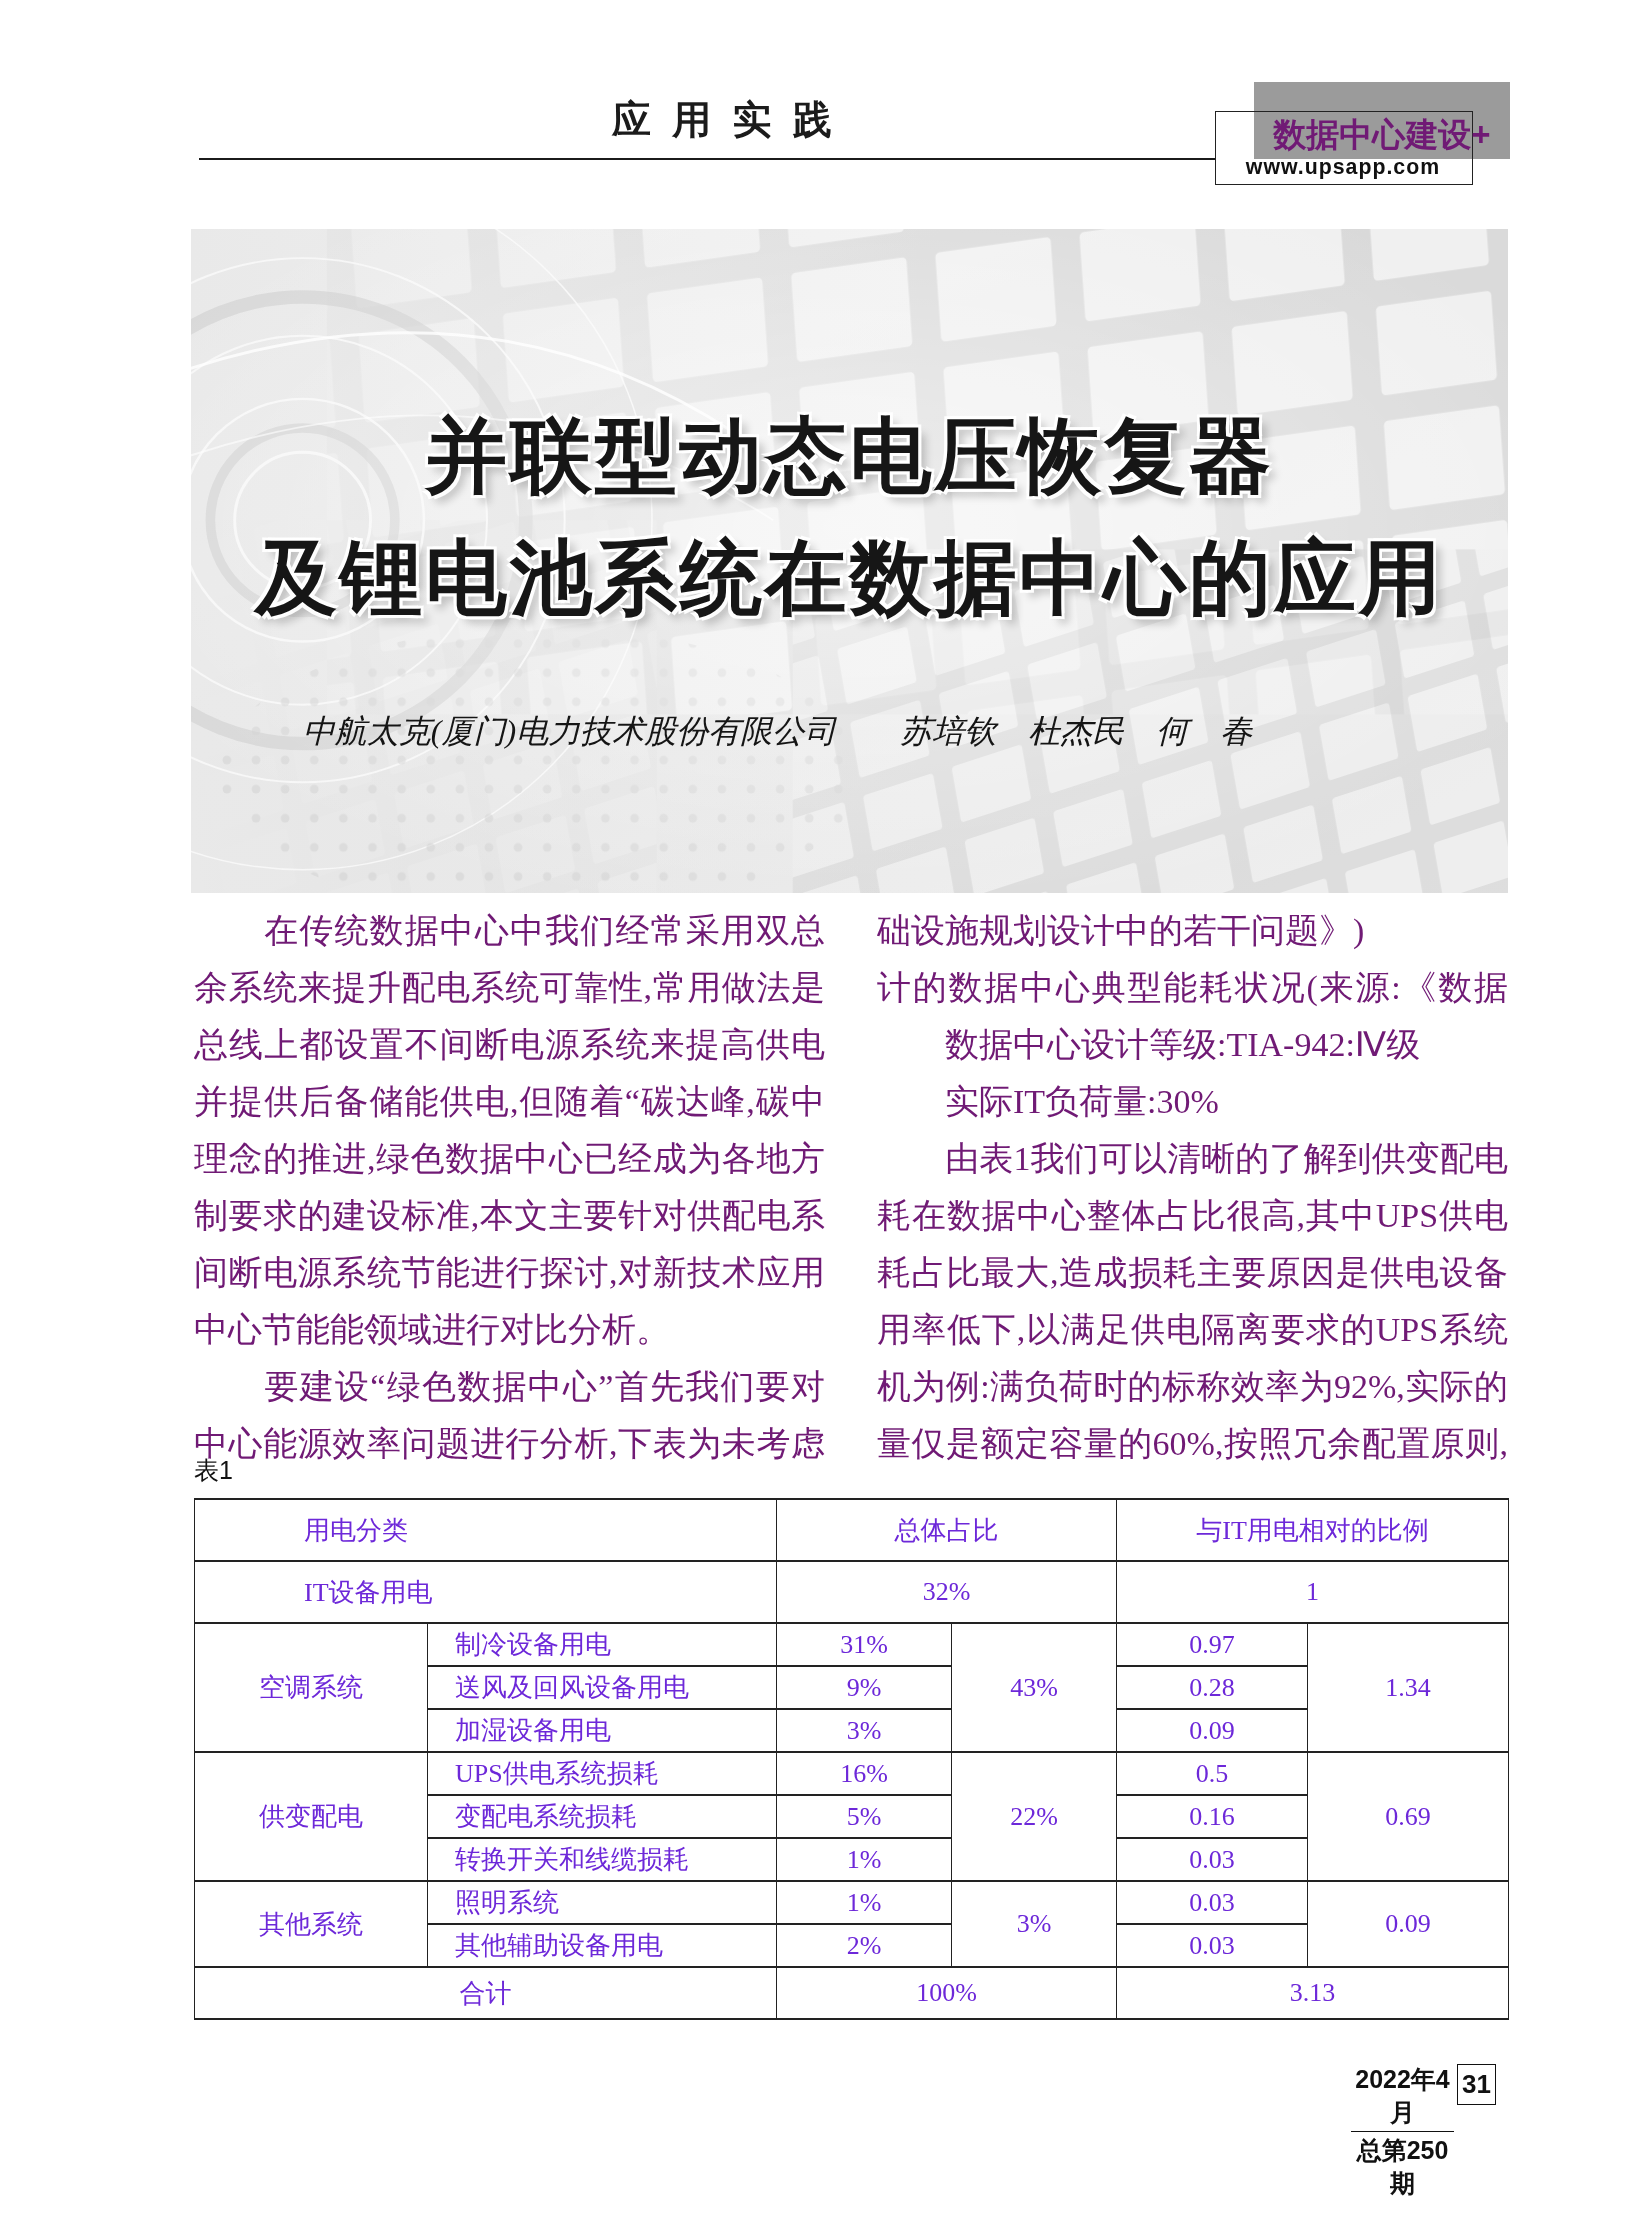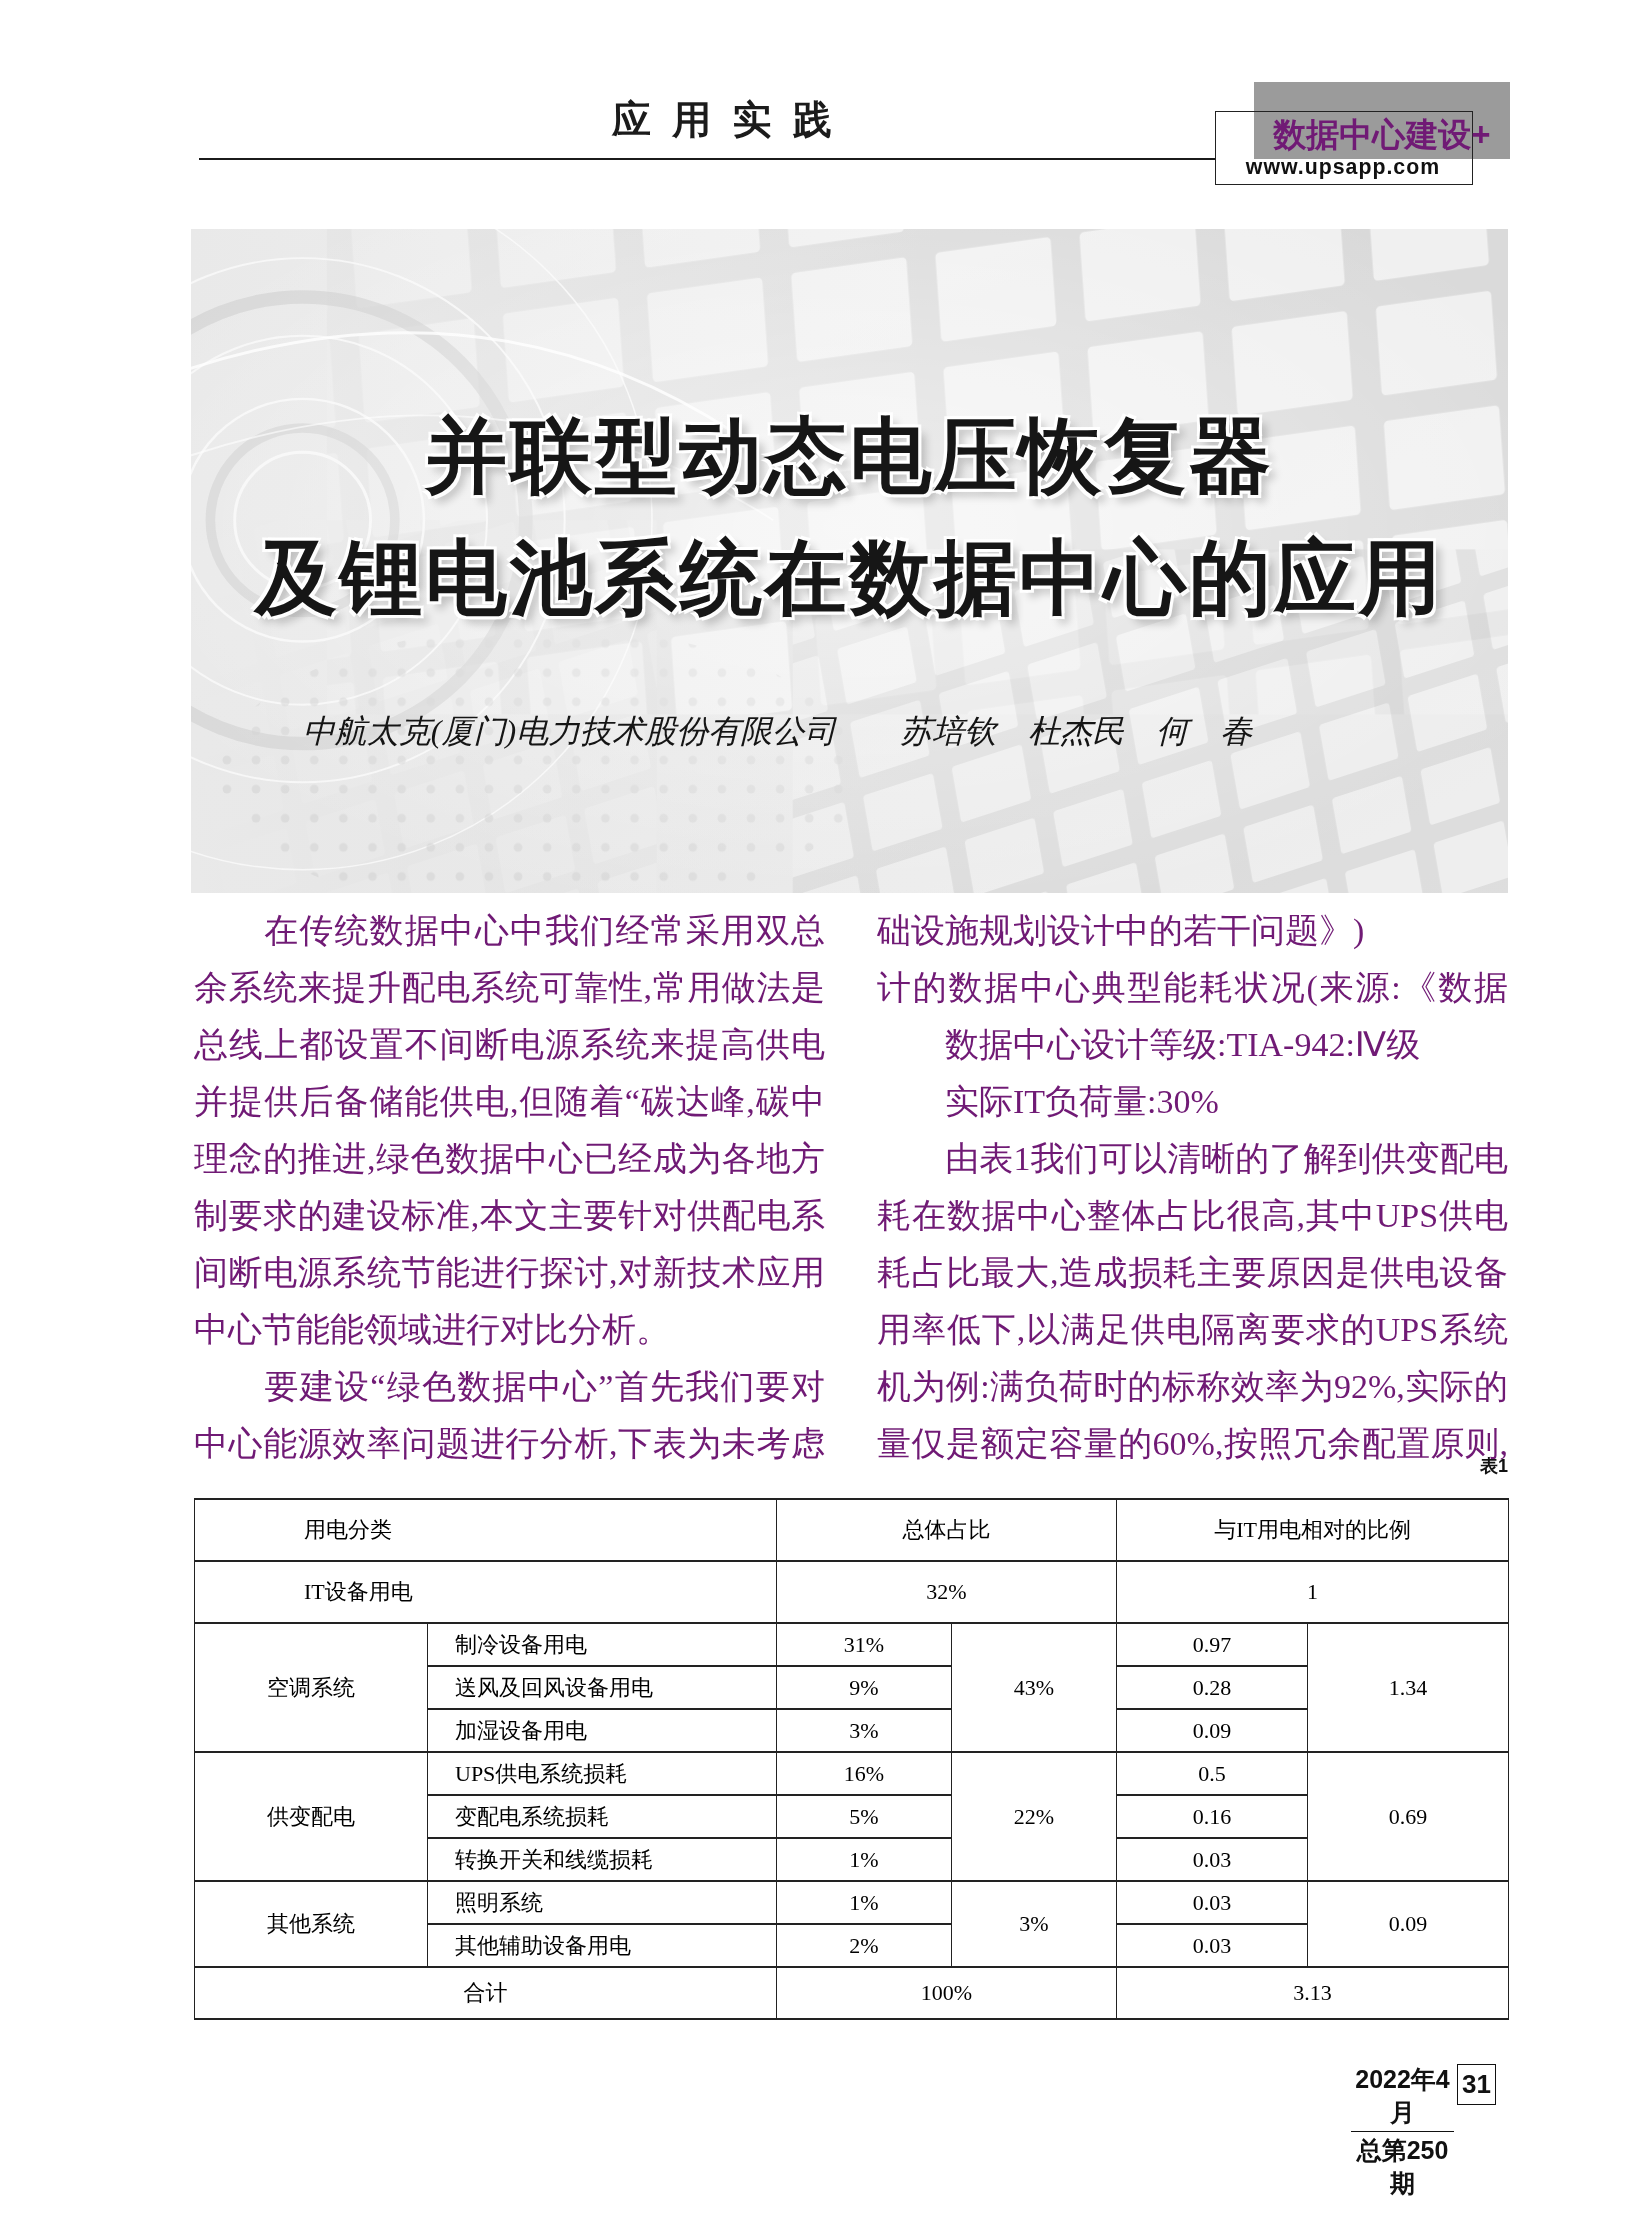--- a/index.html
+++ b/index.html
@@ -35,28 +35,28 @@
           color:#151515;white-space:nowrap;}
 
   
   .col{position:absolute;width:631px;font-size:34px;color:#701a75;}
   .col-left{left:194px;top:902px;}
   .col-right{left:877px;top:902px;}
   .ln{height:57px;line-height:57px;text-align:justify;text-align-last:justify;overflow:hidden;}
   .ln.end{text-align-last:left;}
 
   
-  .tbl-caption{position:absolute;left:194px;top:1454px;width:1314px;text-align:right;
-               font-family:"Liberation Sans",sans-serif;font-weight:700;font-size:18px;color:#111;}
+  .tbl-caption{position:absolute;left:194px;top:1454px;width:1314px;text-align:left;
+               font-family:"Liberation Sans",sans-serif;font-weight:400;font-size:25px;color:#111;}
   table.t{position:absolute;left:194px;top:1498px;width:1314px;border-collapse:collapse;
           table-layout:fixed;border-left:1.9px solid #222;border-right:1.9px solid #222;
           border-top:2.9px double #222;border-bottom:2.9px double #222;}
   .t td{border-left:1px solid #222;border-right:1px solid #222;
         border-top:2.9px double #222;border-bottom:2.9px double #222;
-        font-family:"Liberation Serif",serif;font-size:22px;color:#000000;
+        font-family:"Liberation Serif",serif;font-size:26px;color:#6d28d9;
         padding:0;vertical-align:middle;}
   .t .c{text-align:center;}
   .t .l{text-align:left;padding-left:27px;}
   .t .lbig{text-align:left;padding-left:109px;}
   .t tr.rh{height:62px;}
   .t tr.rb{height:43px;}
   .t tr.rt{height:52px;}
 
   
   .foot-dateblock{position:absolute;left:1351px;top:2063px;width:103px;text-align:center;

